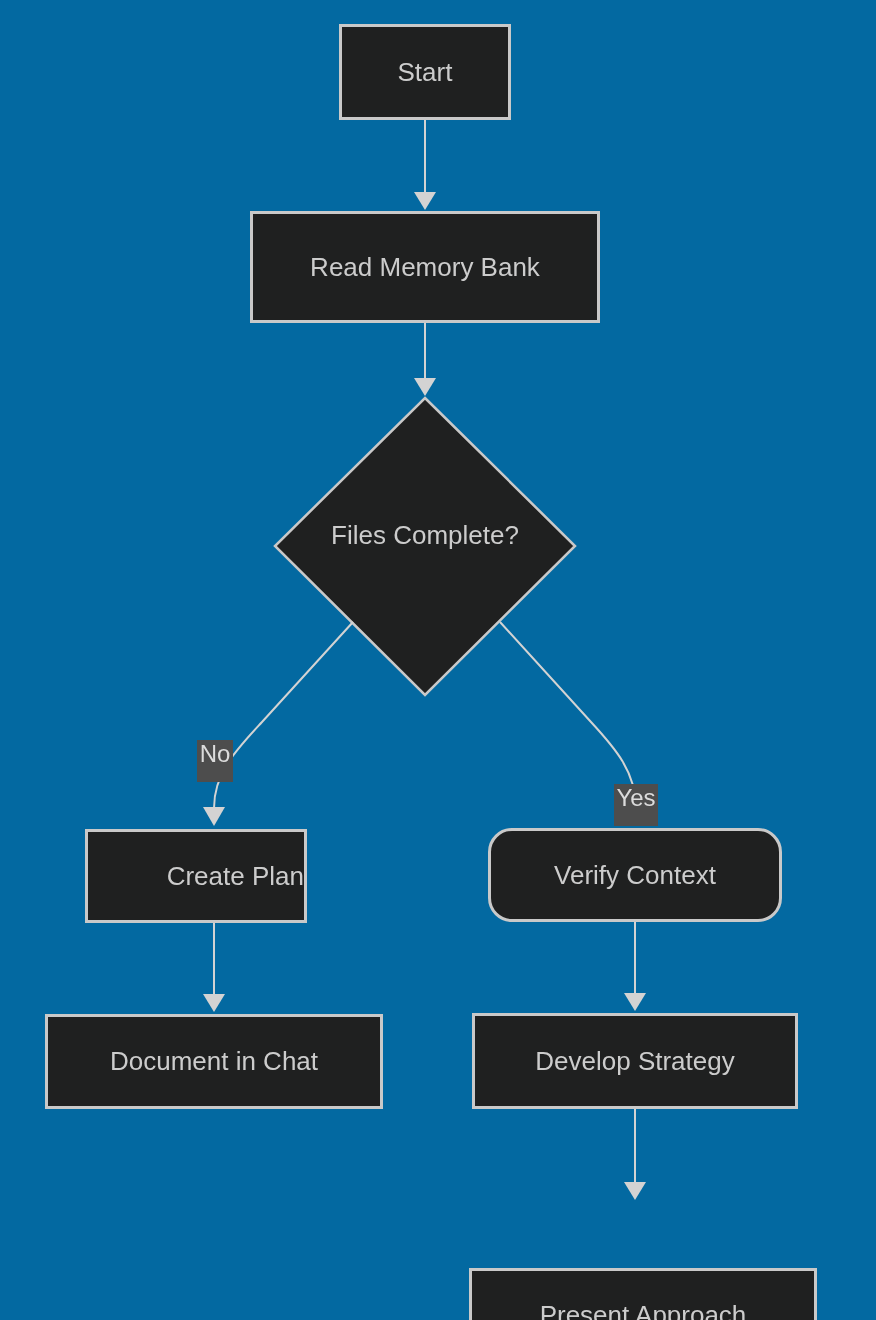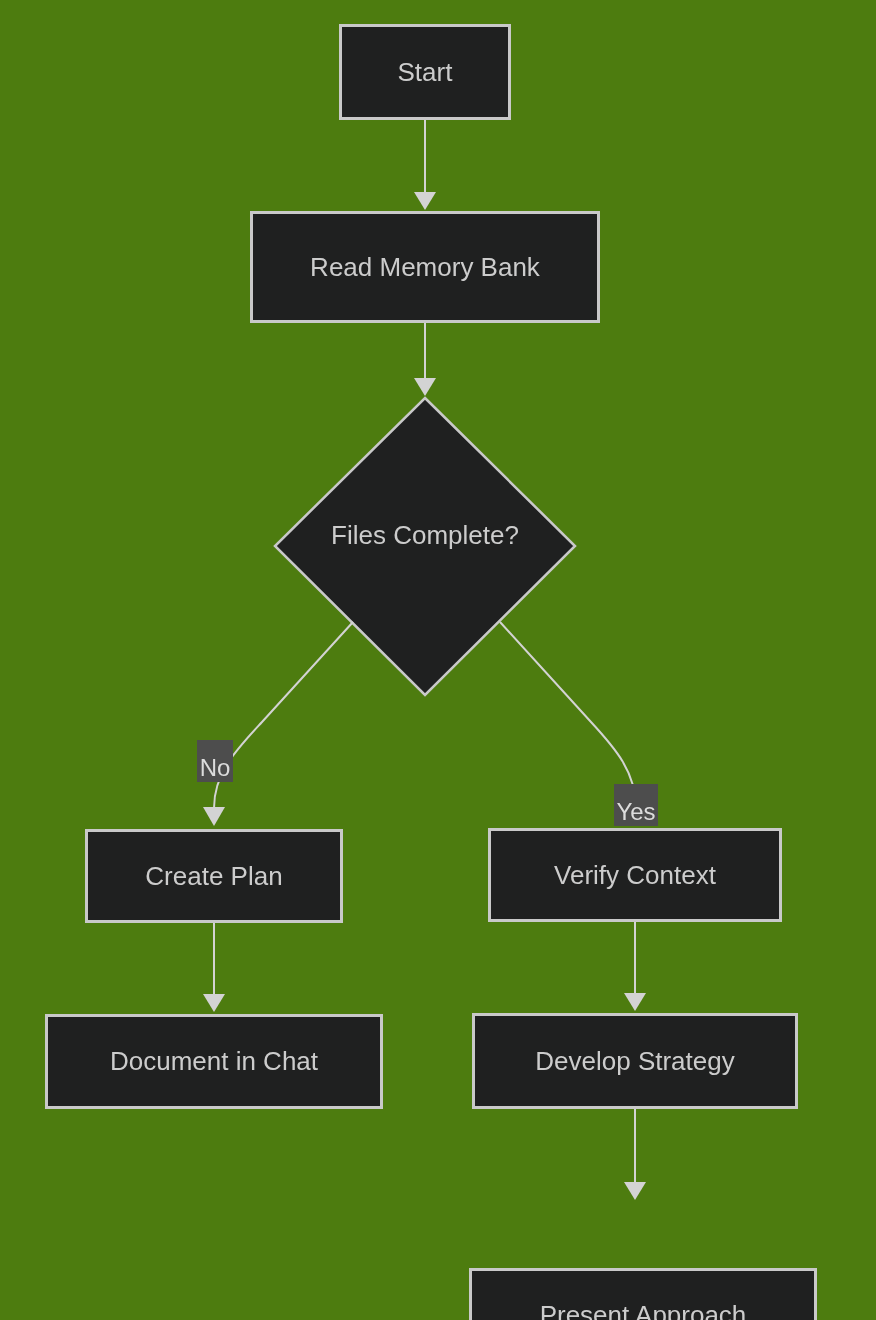--- a/index.html
+++ b/index.html
@@ -4,21 +4,21 @@
 <style>
   html, body {
     margin: 0;
     padding: 0;
     background: #2b3040;
   }
   .canvas {
     position: relative;
     width: 876px;
     height: 1320px;
-    background: #4d7c0f;
+    background: #0369a1;
     font-family: "Liberation Sans", "DejaVu Sans", sans-serif;
     overflow: hidden;
   }
   .edges-layer {
     position: absolute;
     inset: 0;
     width: 876px;
     height: 1320px;
   }
   .node {
@@ -45,21 +45,21 @@
     white-space: nowrap;
     background: transparent;
   }
   .edge-label {
     position: absolute;
     box-sizing: border-box;
     background: #4d4d4d;
     color: #dcdcdc;
     font-size: 24px;
     display: flex;
-    align-items: flex-end;
+    align-items: flex-start;
     justify-content: center;
     white-space: nowrap;
   }
   .edge-path {
     fill: none;
     stroke: #d3d3d3;
     stroke-width: 2px;
   }
   .arrow-head {
     fill: #d3d3d3;
@@ -107,25 +107,25 @@
   </div>
 
   <div class="node" style="left:250px; top:211px; width:350px; height:112px;">
     <span>Read Memory Bank</span>
   </div>
 
   <div class="diamond-label" style="left:300px; top:520px; width:250px; height:52px;">
     <span>Files Complete?</span>
   </div>
 
-  <div class="node" style="left:85px; top:829px; width:258px; height:94px;">
+  <div class="node" style="left:85px; top:829px; width:222px; height:94px;justify-content:flex-end;">
     <span>Create Plan</span>
   </div>
 
-  <div class="node" style="left:488px; top:828px; width:294px; height:94px;">
+  <div class="node" style="left:488px; top:828px; width:294px; height:94px;border-radius:24px;">
     <span>Verify Context</span>
   </div>
 
   <div class="node" style="left:45px; top:1014px; width:338px; height:95px;text-align:right;">
     <span>Document in Chat</span>
   </div>
 
   <div class="node" style="left:472px; top:1013px; width:326px; height:96px;">
     <span>Develop Strategy</span>
   </div>

